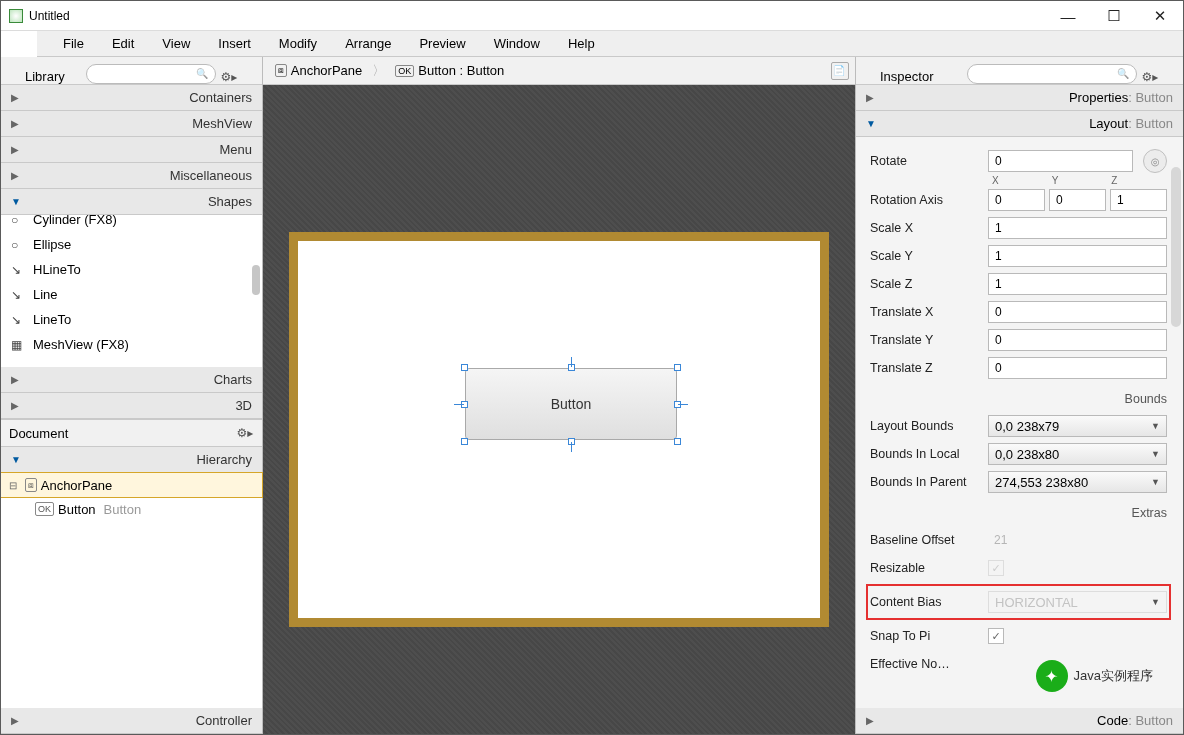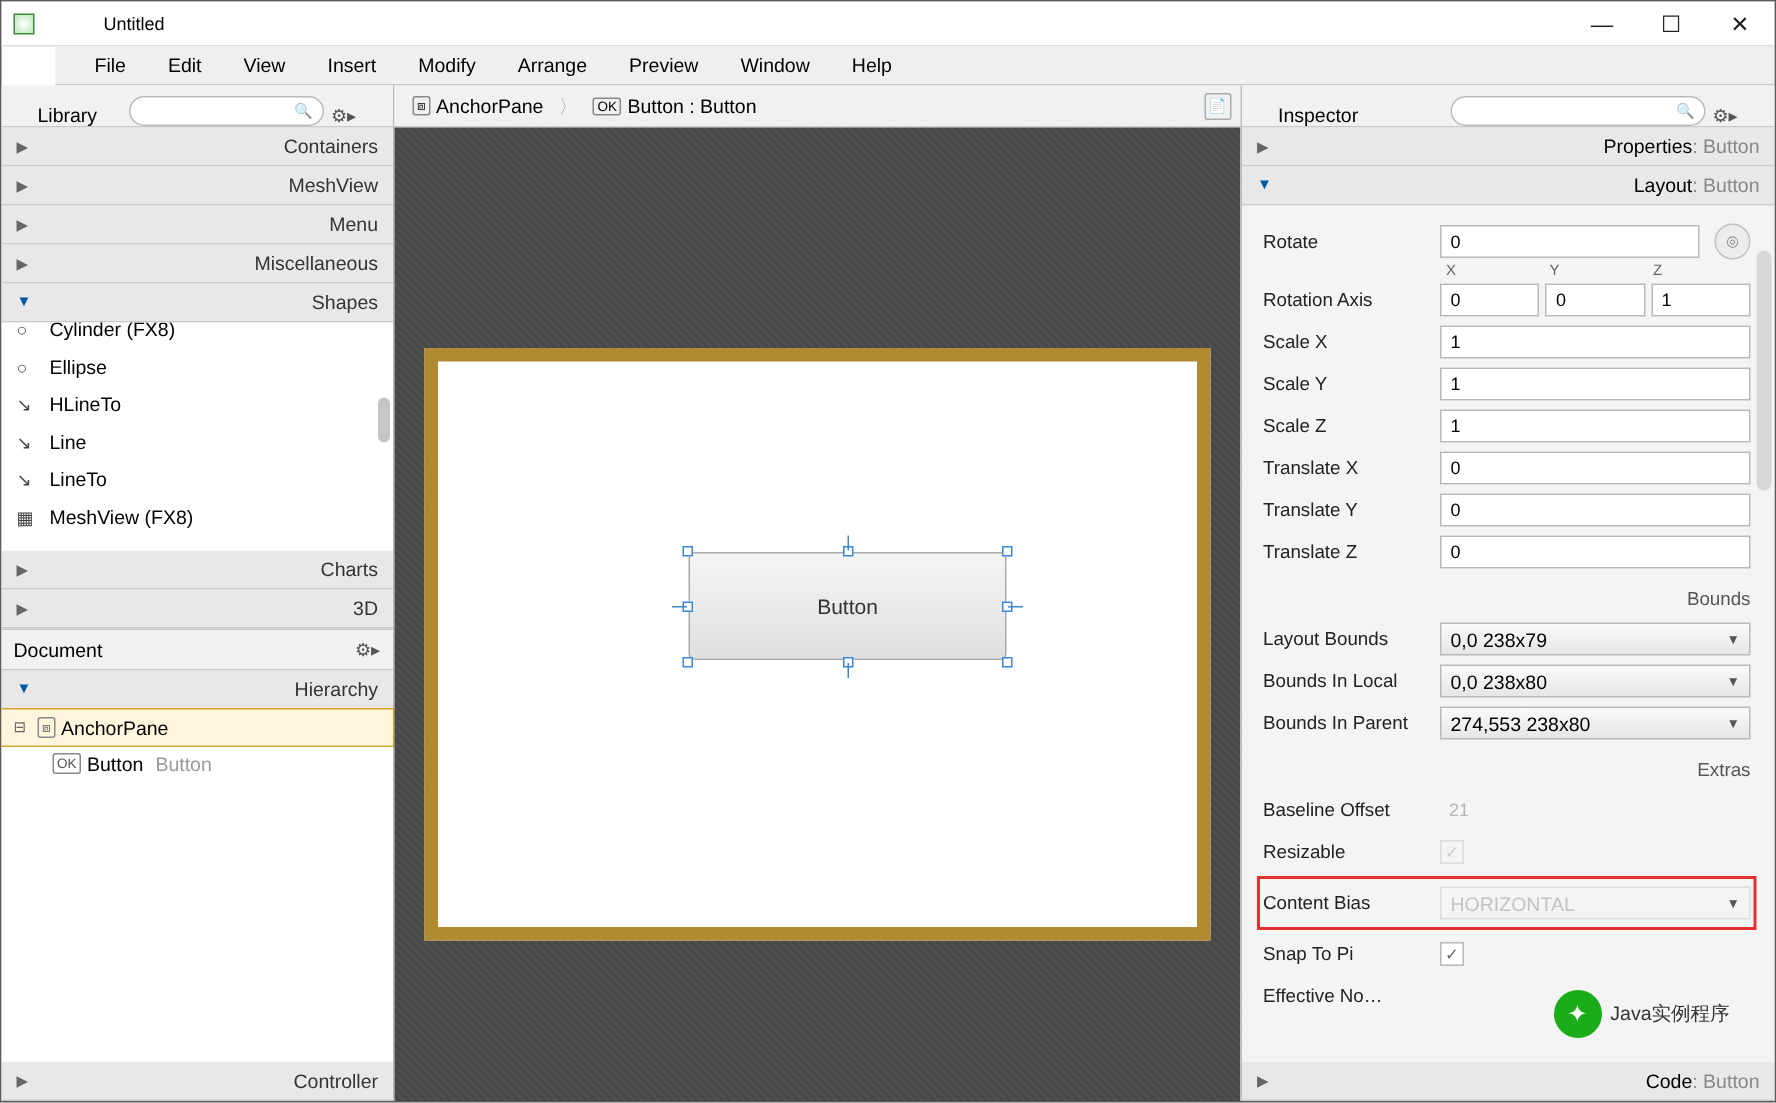--- a/index.html
+++ b/index.html
@@ -1,33 +1,33 @@
 <!DOCTYPE html>
 <html><head>
 <meta charset="utf-8">
 <style>
 * { box-sizing: border-box; margin: 0; padding: 0; font-family: "Segoe UI", Arial, sans-serif; font-size: 13px; }
 body { width: 1184px; height: 735px; background: #fff; overflow: hidden; border: 1px solid #5a5a5a; display: flex; flex-direction: column; }
 
 
-.titlebar { height: 30px; display: flex; align-items: center; padding: 0 0 0 8px; border-bottom: 1px solid #dcdcdc; background: #fff; gap: 40px; }
+.titlebar { height: 30px; display: flex; align-items: center; padding: 0 0 0 8px; border-bottom: 1px solid #dcdcdc; background: #fff; }
 .titlebar .icon { width: 14px; height: 14px; border: 1px solid #3a8a3a; background: radial-gradient(#fff,#bde5bd); margin-right: 6px; }
 .titlebar .title { flex: 1; font-size: 12px; }
 .win-controls { display: flex; height: 100%; }
 .win-btn { width: 46px; height: 30px; display: flex; align-items: center; justify-content: center; font-size: 15px; color: #222; }
 
 
 .menubar { height: 26px; display: flex; align-items: center; padding: 0 12px; background: #efefef; border-bottom: 1px solid #c9c9c9; gap: 0; margin-left: 36px; }
 .menubar span { padding: 4px 14px; font-size: 13px; }
 
 
 .main { flex: 1; display: flex; min-height: 0; }
 .left-panel { width: 262px; display: flex; flex-direction: column; border-right: 1px solid #bcbcbc; background: #f4f4f4; }
 .center-panel { flex: 1; display: flex; flex-direction: column; min-width: 0; }
-.right-panel { width: 356px; display: flex; flex-direction: column; border-left: 1px solid #bcbcbc; background: #f4f4f4; position: relative; }
+.right-panel { width: 328px; display: flex; flex-direction: column; border-left: 1px solid #bcbcbc; background: #f4f4f4; position: relative; }
 
 
 .panel-header { height: 28px; display: flex; align-items: flex-end; padding: 0 24px; background: #f1f1f1; border-bottom: 1px solid #c9c9c9; }
 .panel-header .title { font-size: 13px; flex: 1; }
 .search-box { width: 130px; height: 20px; border: 1px solid #bbb; border-radius: 10px; background: #fff; position: relative; margin-right: 4px; }
 .search-box::after { content: "🔍"; font-size: 10px; position: absolute; right: 6px; top: 3px; opacity: .6; }
 .gear-icon { width: 18px; font-size: 12px; color: #555; text-align: center; }
 
 
 .section { height: 26px; display: flex; align-items: center; padding: 0 10px; background: #e8e8e8; border-bottom: 1px solid #c9c9c9; }

